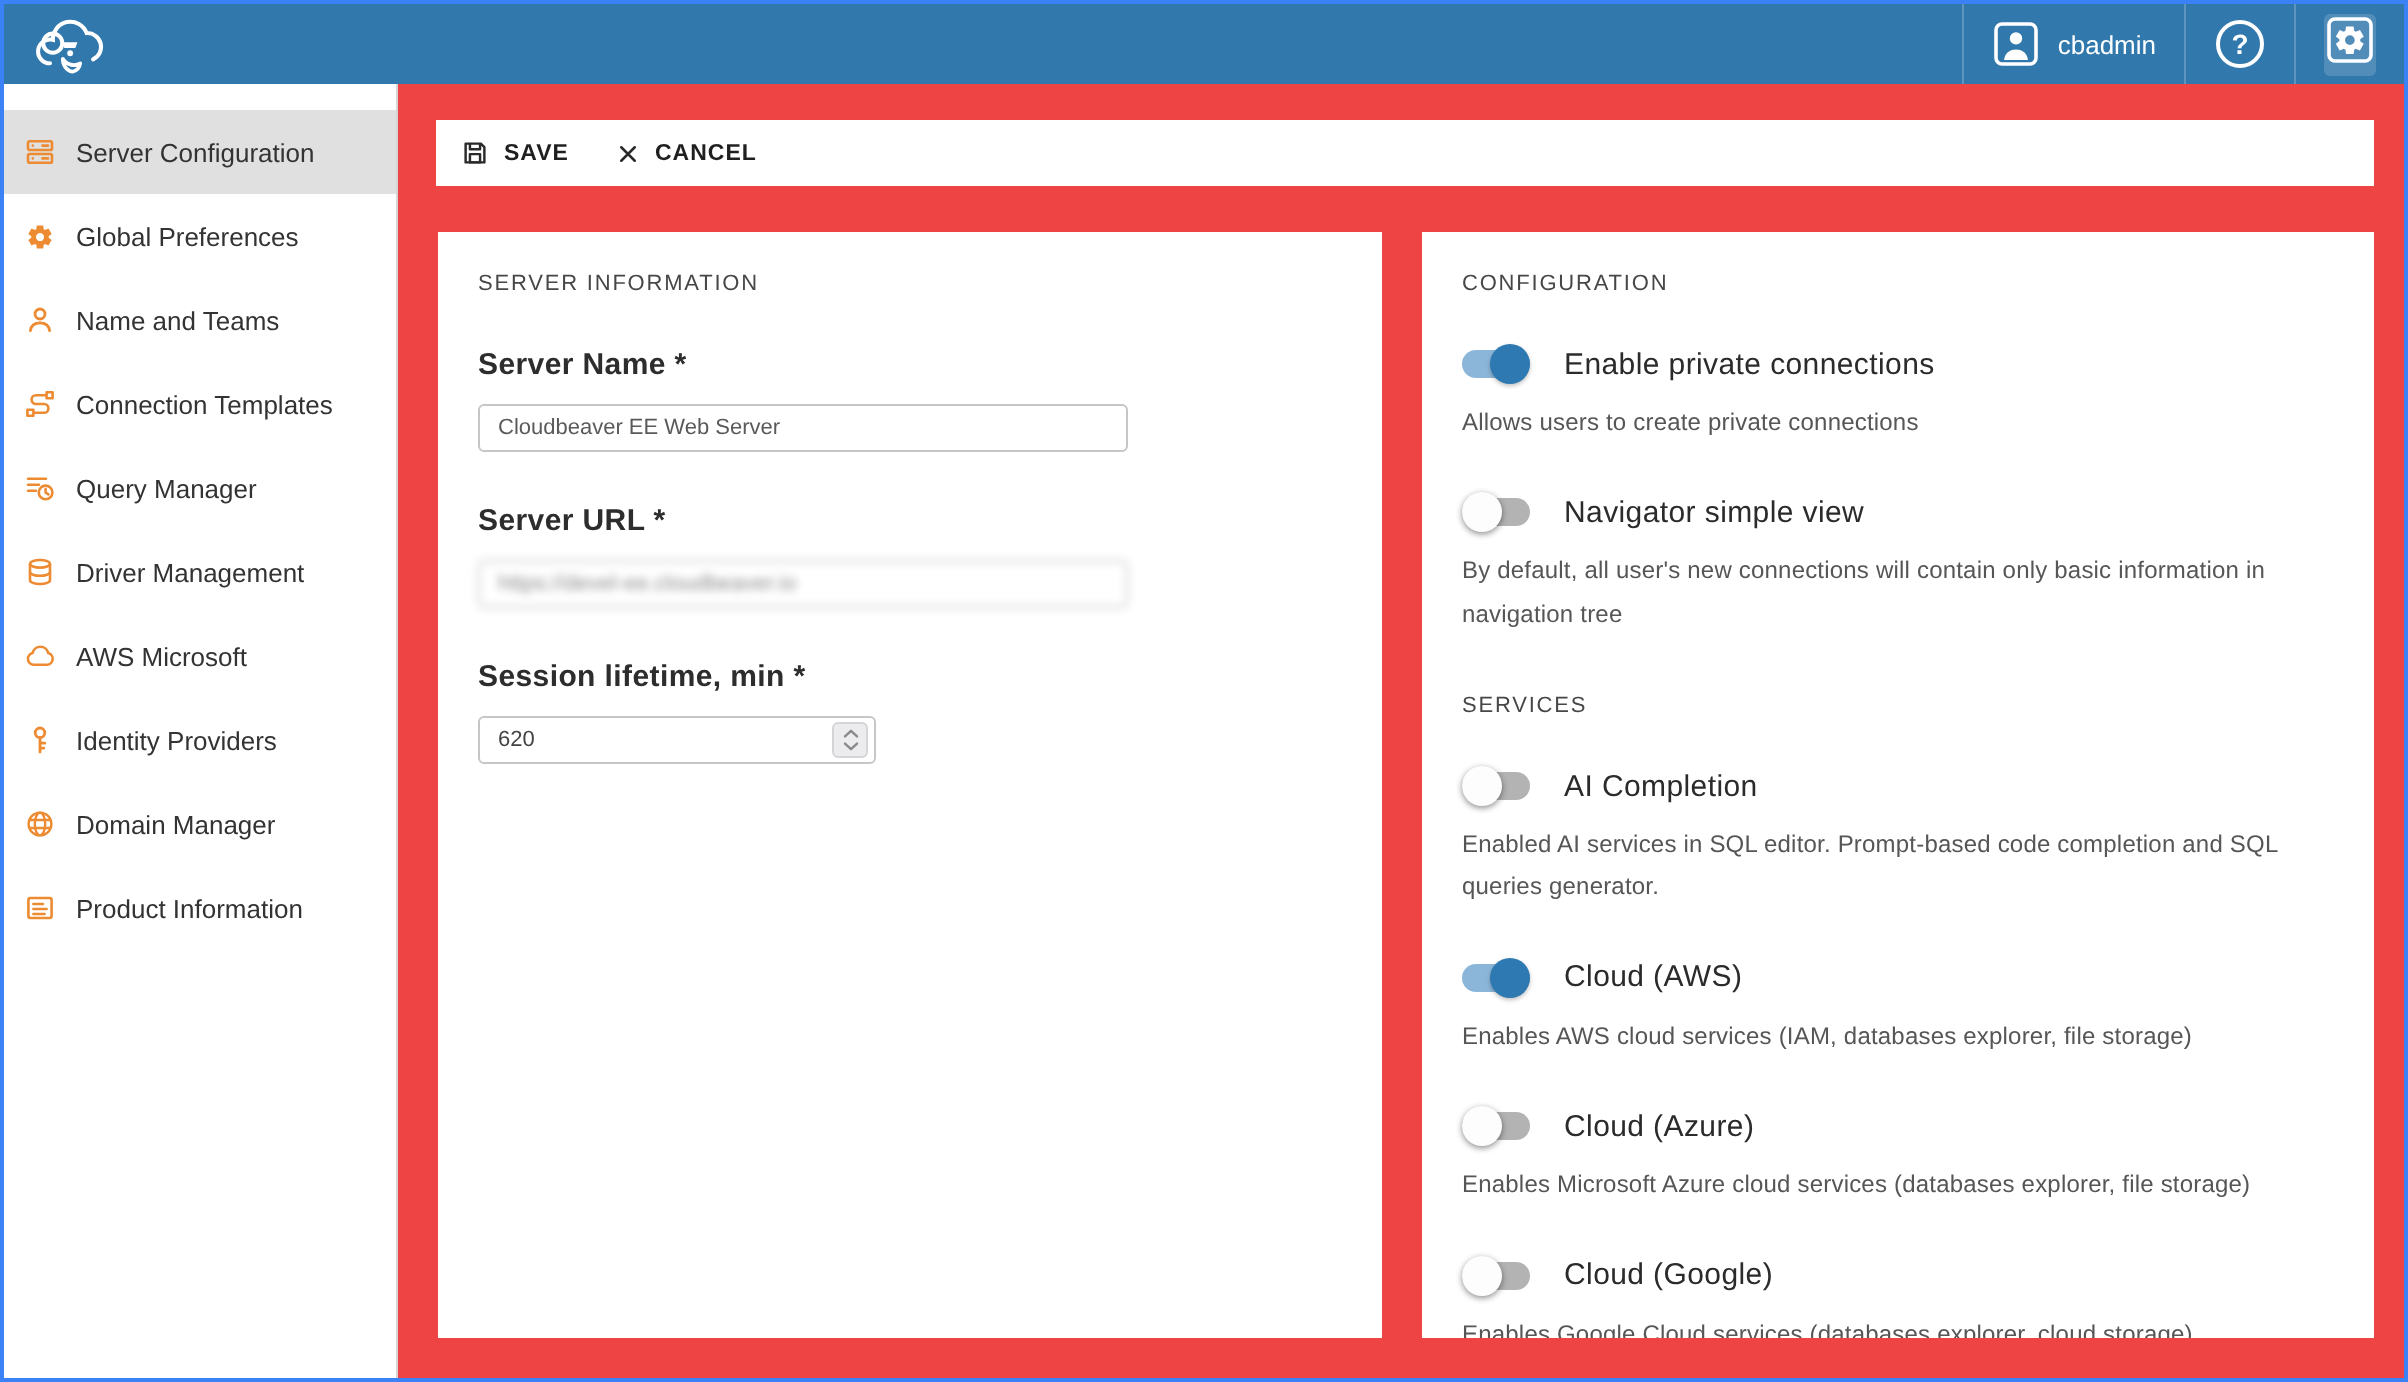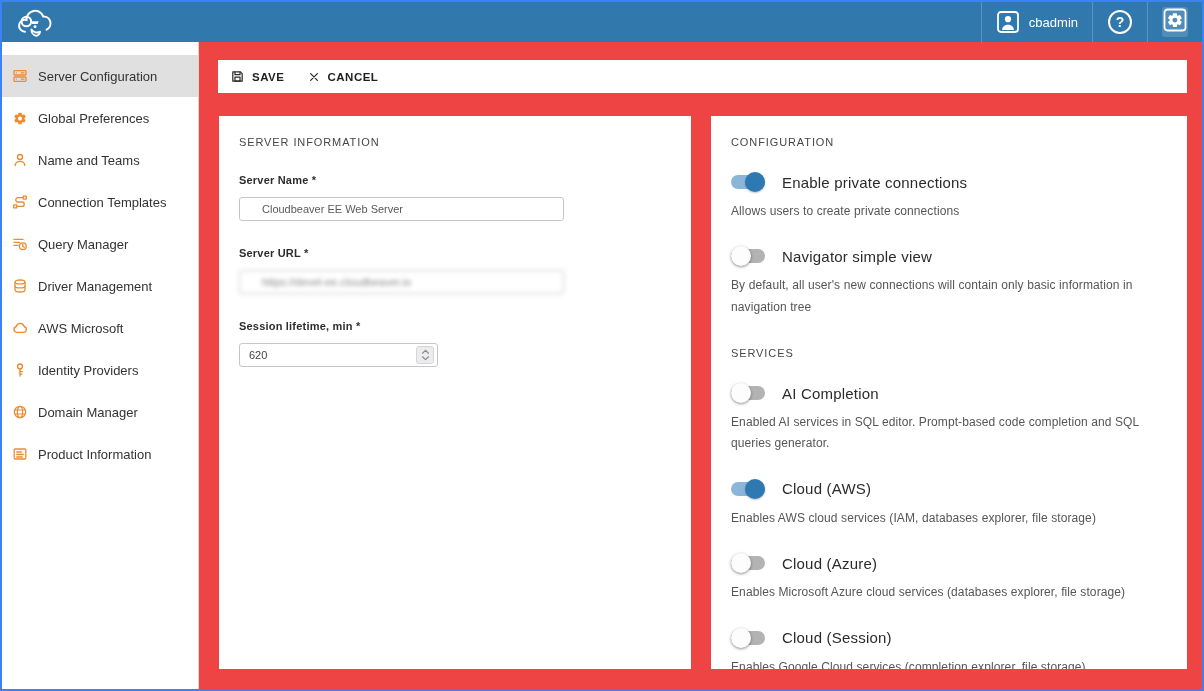--- a/index.html
+++ b/index.html
@@ -53,26 +53,26 @@
   }
   
   .panels { display: flex; gap: 20px; margin: 23px 15px 0 20px; height: 553px; border-radius: 25px; }
   .panel { background: #fff; padding: 20px; overflow: hidden; }
   .panel.left { width: 472px; flex: none; }
   .panel.right { width: 476px; flex: none; }
   .section-title {
     font-size: 11px; letter-spacing: 0.9px; color: #474747; font-weight: 400;
   }
   
-  .field-label { margin-top: 26px; font-size: 11px; font-weight: bold; color: #2d2d2d; letter-spacing: 0.2px; }
+  .field-label { margin-top: 26px; font-size: 15px; font-weight: bold; color: #2d2d2d; letter-spacing: 0.2px; }
   .text-input {
     margin-top: 11px; width: 325px; height: 24px; display: block;
     border: 1px solid #c6c6c6; border-radius: 3px; background: #fff;
     font-family: "Liberation Sans", sans-serif;
-    font-size: 11px; color: #5a5a5a; padding: 0 22px; outline: none;
+    font-size: 11px; color: #5a5a5a; padding: 0 9px; outline: none;
   }
   .blurred { filter: blur(2.2px); color: #8a8a8a; }
   .num-wrap {
     margin-top: 11px; width: 199px; height: 24px;
     border: 1px solid #c6c6c6; border-radius: 3px; background: #fff;
     display: flex; align-items: center;
   }
   .num-input {
     flex: 1; min-width: 0; border: none; outline: none; background: transparent;
     font-family: "Liberation Sans", sans-serif; font-size: 11px; color: #444; padding: 0 9px;
@@ -320,22 +320,22 @@
             </div>
             <span class="toggle-label">Cloud (Azure)</span>
           </div>
           <p class="desc">Enables Microsoft Azure cloud services (databases explorer, file storage)</p>
 
           <div class="toggle-row">
             <div class="switch" data-on="false">
               <div class="track"></div>
               <div class="knob"></div>
             </div>
-            <span class="toggle-label">Cloud (Session)</span>
-          </div>
-          <p class="desc">Enables Google Cloud services (completion explorer, file storage)</p>
+            <span class="toggle-label">Cloud (Google)</span>
+          </div>
+          <p class="desc">Enables Google Cloud services (databases explorer, cloud storage)</p>
 
         </div>
       </div>
 
     </div>
   </div>
 </div>
 
 </body></html>

